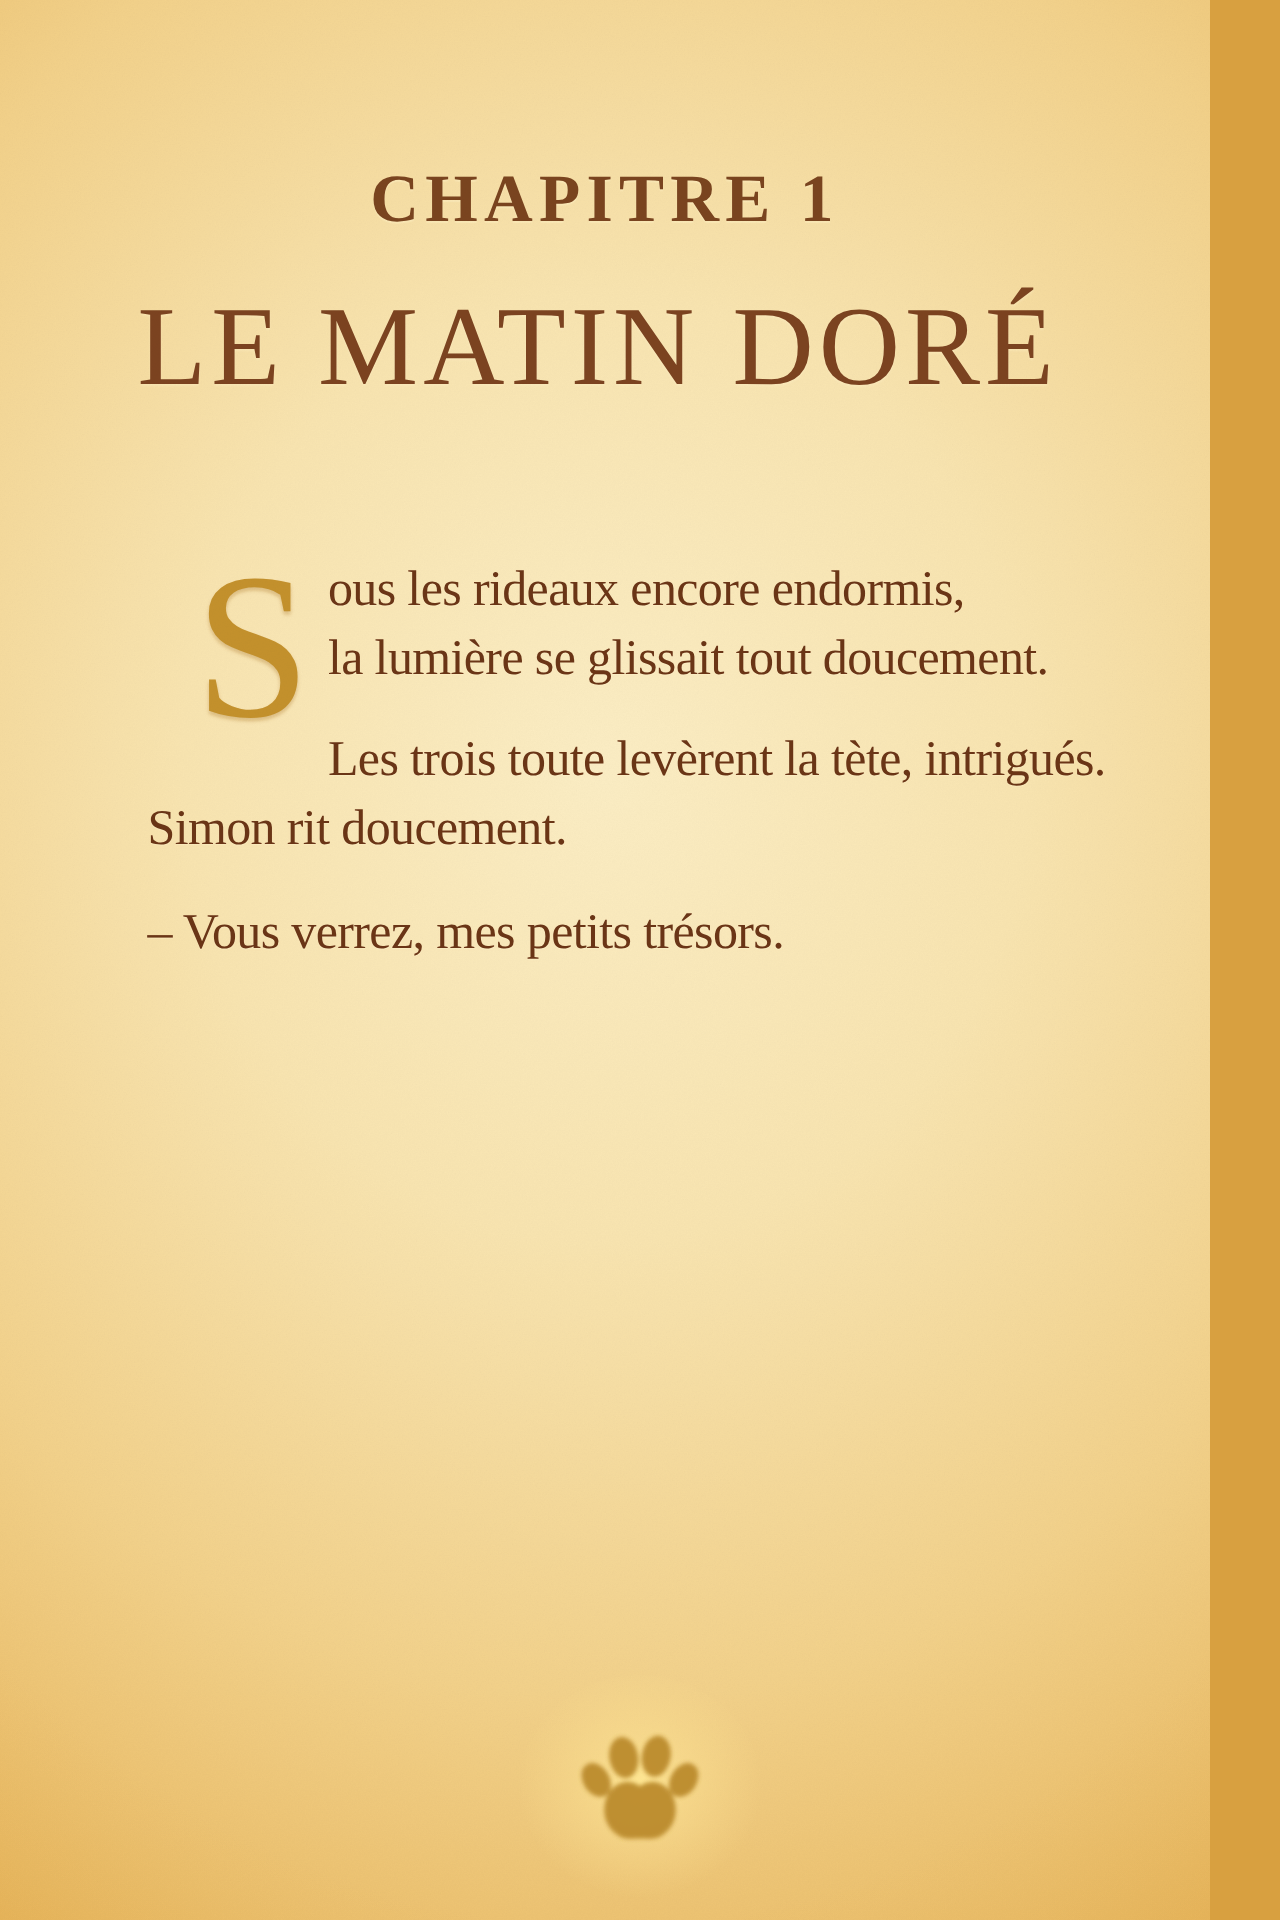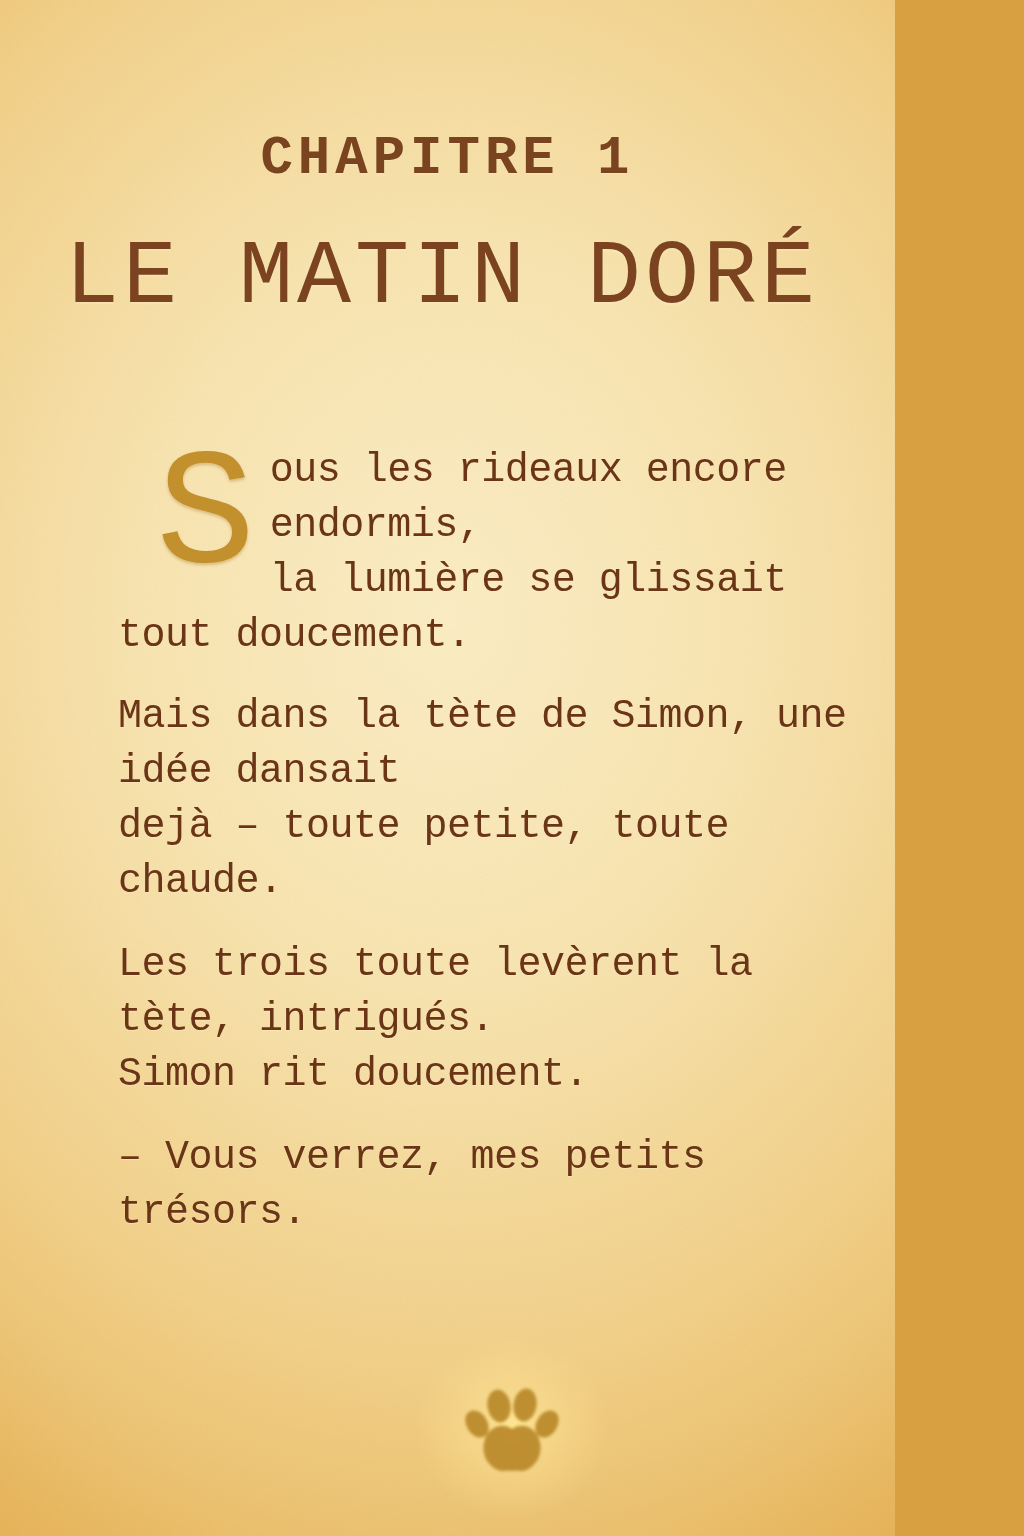--- a/index.html
+++ b/index.html
@@ -2,24 +2,24 @@
 <html><head>
 <meta charset="utf-8">
 <style>
   html, body {
     margin: 0;
     padding: 0;
     background: #d8a040;
   }
   .page {
     position: relative;
-    width: 895px;
+    width: 968px;
     height: 1536px;
     overflow: hidden;
-    font-family: Liberation Mono, monospace;
+    font-family: Liberation Serif, serif;
     background:
       radial-gradient(ellipse 150% 115% at 50% 40%, rgba(0,0,0,0) 52%, rgba(198,128,26,0.22) 82%, rgba(188,116,18,0.38) 100%),
       radial-gradient(ellipse 125% 88% at 50% 40%, #fbedc4 0%, #f8e4b0 28%, #f2d18a 55%, #e9b960 78%, #e2a94b 94%, #dfa445 100%);
   }
   .grain {
     position: absolute;
     inset: 0;
     width: 100%;
     height: 100%;
     opacity: 0.55;
@@ -96,22 +96,20 @@
 
   <div class="kicker">CHAPITRE 1</div>
 
   <h1 class="title">LE MATIN DORÉ</h1>
 
   <div class="content">
     <div class="para opening-para">
       <span class="dropcap">S</span><span>ous les rideaux encore endormis,
 la lumière se glissait tout doucement.</span>
     </div>
-    <div class="para">Mais dans la tète de Simon, une idée dansait
-dejà – toute petite, toute chaude.</div>
     <div class="para">Les trois toute levèrent la tète, intrigués.
 Simon rit doucement.</div>
     <div class="para">– Vous verrez, mes petits trésors.</div>
   </div>
 
   <div class="paw-wrap">
     <svg width="200" height="196" viewBox="0 0 200 196" xmlns="http://www.w3.org/2000/svg">
       <defs>
         <radialGradient id="pawglow" cx="50%" cy="47%" r="50%">
           <stop offset="0%" stop-color="#ffe793" stop-opacity="0.95"></stop>

